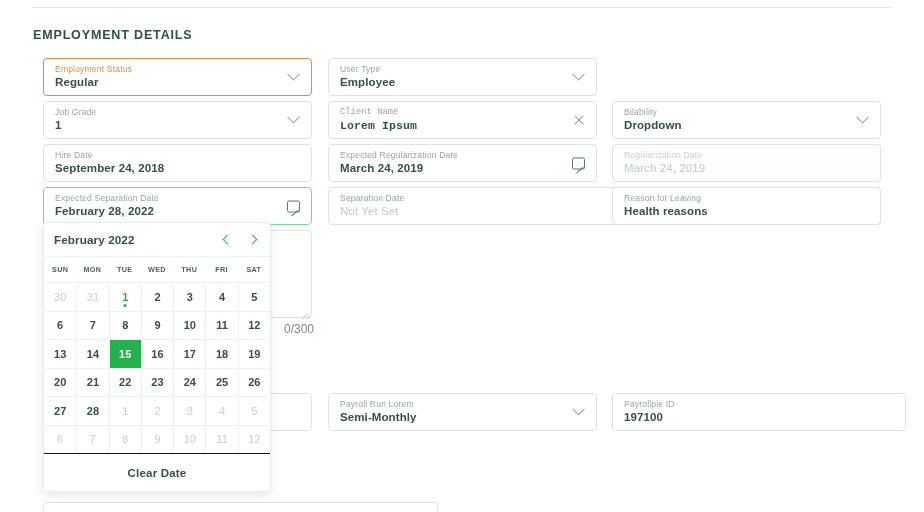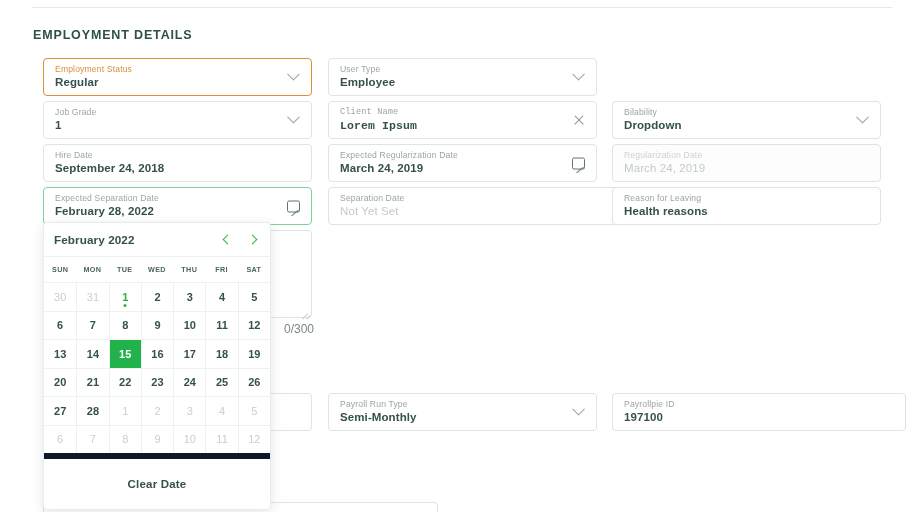--- a/index.html
+++ b/index.html
@@ -145,21 +145,21 @@
   .cal-grid .cell.today { color: #25b14a; }
   .cal-grid .cell.today::after {
     content: ""; position: absolute; left: 50%; bottom: 4px;
     width: 3px; height: 3px; border-radius: 50%;
     background: #25b14a; transform: translateX(-50%);
   }
   .cal-grid .cell.selected {
     background: #22b24c; color: #ffffff;
   }
   .cal-foot {
-    height: 56px; border-top: 6px solid #0f172a;
+    height: 38px; border-top: 1px solid #0f172a;
     display: flex; align-items: center; justify-content: center;
     cursor: pointer;
   }
   .cal-foot span {
     font-size: 11.5px; font-weight: bold; color: #35514c; letter-spacing: .2px;
   }
 
   
   .dateicon { position: relative; width: 13px; height: 12px; }
   .dateicon .frame {
@@ -268,21 +268,21 @@
     <div class="resize-grip">
       <i style="width:8px; top:7px;"></i>
       <i style="width:5px; top:7px; right:0; transform: rotate(-45deg) translate(0,3px);"></i>
     </div>
   </div>
   <div class="counter" style="left:284px; top:322px;">0/300</div>
 
   <div class="field" style="left:43px; top:393px; width:269px;"></div>
 
   <div class="field" style="left:328px; top:393px; width:269px;">
-    <div class="lbl">Payroll Run Type</div>
+    <div class="lbl">Payroll Run Lorem</div>
     <div class="val">Semi-Monthly</div>
     <div class="fi">
         <div class="chev"></div>
       </div>
   </div>
 
   <div class="field" style="left:612px; top:393px; width:294px;">
     <div class="lbl">Payrollpie ID</div>
     <div class="val">197100</div>
   </div>

